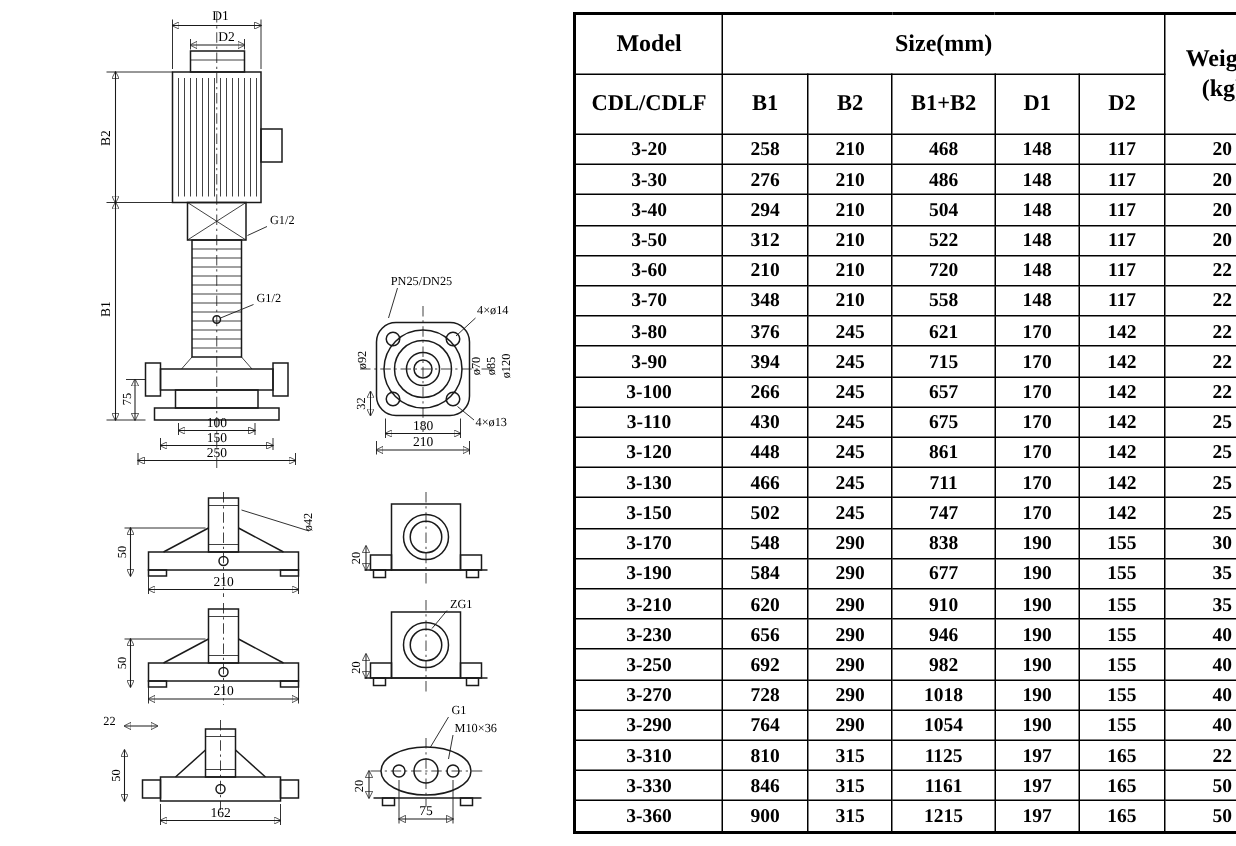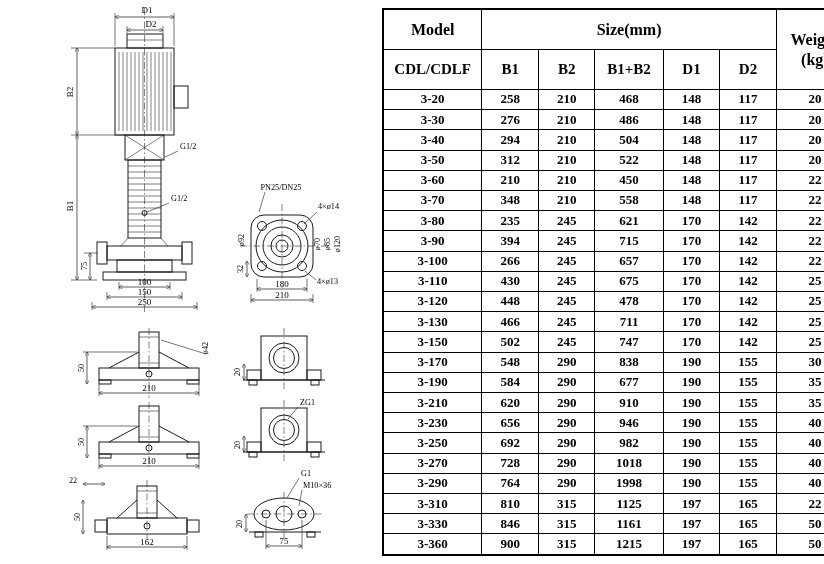--- a/index.html
+++ b/index.html
@@ -350,37 +350,37 @@
             <td>210</td>
             <td>522</td>
             <td>148</td>
             <td>117</td>
             <td>20</td>
           </tr>
           <tr>
             <td>3-60</td>
             <td>210</td>
             <td>210</td>
-            <td>450</td>
+            <td>720</td>
             <td>148</td>
             <td>117</td>
             <td>22</td>
           </tr>
           <tr>
             <td>3-70</td>
             <td>348</td>
             <td>210</td>
             <td>558</td>
             <td>148</td>
             <td>117</td>
             <td>22</td>
           </tr>
           <tr>
             <td>3-80</td>
-            <td>235</td>
+            <td>376</td>
             <td>245</td>
             <td>621</td>
             <td>170</td>
             <td>142</td>
             <td>22</td>
           </tr>
           <tr>
             <td>3-90</td>
             <td>394</td>
             <td>245</td>
@@ -404,21 +404,21 @@
             <td>245</td>
             <td>675</td>
             <td>170</td>
             <td>142</td>
             <td>25</td>
           </tr>
           <tr>
             <td>3-120</td>
             <td>448</td>
             <td>245</td>
-            <td>478</td>
+            <td>861</td>
             <td>170</td>
             <td>142</td>
             <td>25</td>
           </tr>
           <tr>
             <td>3-130</td>
             <td>466</td>
             <td>245</td>
             <td>711</td>
             <td>170</td>
@@ -485,21 +485,21 @@
             <td>290</td>
             <td>1018</td>
             <td>190</td>
             <td>155</td>
             <td>40</td>
           </tr>
           <tr>
             <td>3-290</td>
             <td>764</td>
             <td>290</td>
-            <td>1998</td>
+            <td>1054</td>
             <td>190</td>
             <td>155</td>
             <td>40</td>
           </tr>
           <tr>
             <td>3-310</td>
             <td>810</td>
             <td>315</td>
             <td>1125</td>
             <td>197</td>

